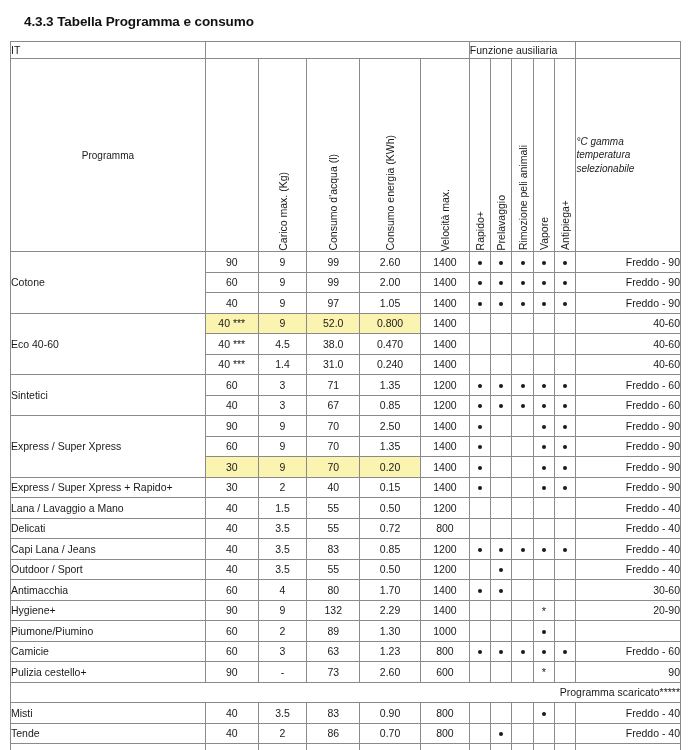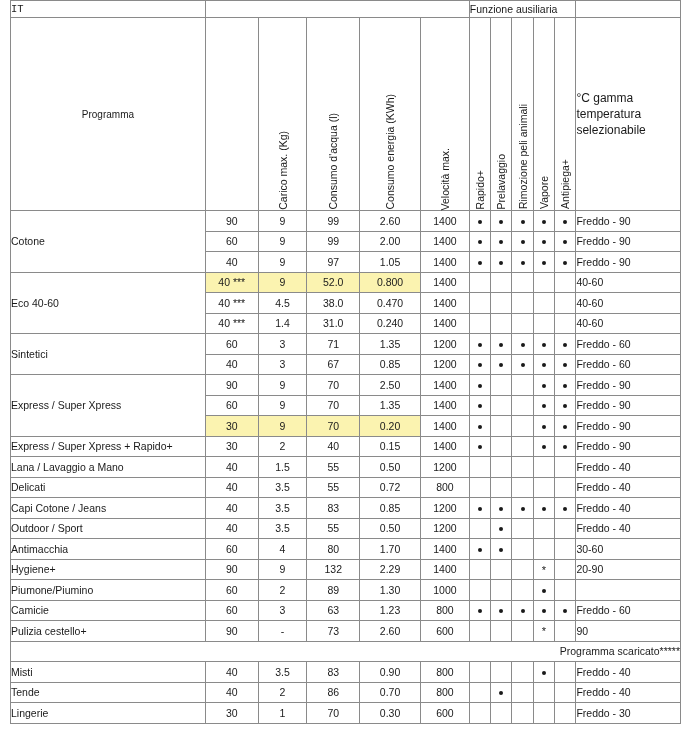--- a/index.html
+++ b/index.html
@@ -46,21 +46,21 @@
   col.c-prog   { width: 192px; }
   col.c-temp   { width: 52px; }
   col.c-load   { width: 48px; }
   col.c-water  { width: 52px; }
   col.c-energy { width: 60px; }
   col.c-speed  { width: 48px; }
   col.c-aux    { width: 21px; }
   col.c-range  { width: 103px; }
 
   .row-h1 td { height: 16px; }
-  .hdr-it { text-align: left; padding-left: 5px; font-size: 10.5px; font-family: Liberation Mono, monospace; }
+  .hdr-it { text-align: left; padding-left: 5px; font-size: 10.5px; }
   .hdr-aux { text-align: left; padding-left: 6px; font-size: 10.5px; margin-top: 43px; }
 
   .head-cell {
     height: 192px;
     position: relative;
   }
   .vtext {
     writing-mode: vertical-rl;
     transform: rotate(180deg);
     white-space: nowrap;
@@ -80,28 +80,29 @@
     display: flex;
     align-items: flex-end;
     justify-content: center;
     padding-bottom: 2px;
   }
   .centered-head {
     text-align: center;
     font-size: 10px;
   }
   .range-head {
-    font-size: 12px;
+    font-size: 10px;
     line-height: 1.35;
     padding: 0 6px;
     vertical-align: middle;
+    font-style: italic;
   }
   td.num { text-align: center; }
   td.prog { text-align: left; padding-left: 6px; }
-  td.range { text-align: left; }
+  td.range { text-align: right; }
   .drow td { height: 19.5px; }
   .dot {
     display: inline-block;
     width: 4px;
     height: 4px;
     border-radius: 50%;
     background: #1a1a1a;
     vertical-align: middle;
   }
   .star { font-size: 11px; line-height: 1; vertical-align: middle; }
@@ -114,20 +115,21 @@
   .grp-label {
     text-align: left;
     padding-left: 6px;
   }
 </style>
 </head>
 <body>
 
 <div id="page">
 
+  <div class="page-title">4.3.3 Tabella Programma e consumo</div>
 
   <table class="spec">
     <colgroup>
       <col class="c-prog">
         <col class="c-temp">
         <col class="c-load">
         <col class="c-water">
       <col class="c-energy">
         <col class="c-speed">
       <col class="c-aux">
@@ -377,21 +379,21 @@
           <td class="num">0.72</td>
           <td class="num">800</td>
           <td class="num"></td>
           <td class="num"></td>
           <td class="num"></td>
           <td class="num"></td>
           <td class="num"></td>
           <td class="range">Freddo - 40</td>
         </tr>
         <tr class="drow">
-          <td class="prog">Capi Cotone / Jeans</td>
+          <td class="prog">Capi Lana / Jeans</td>
           <td class="num">40</td>
           <td class="num">3.5</td>
           <td class="num">83</td>
           <td class="num">0.85</td>
           <td class="num">1200</td>
           <td class="num"><span class="dot"></span></td>
           <td class="num"><span class="dot"></span></td>
           <td class="num"><span class="dot"></span></td>
           <td class="num"><span class="dot"></span></td>
           <td class="num"><span class="dot"></span></td>

